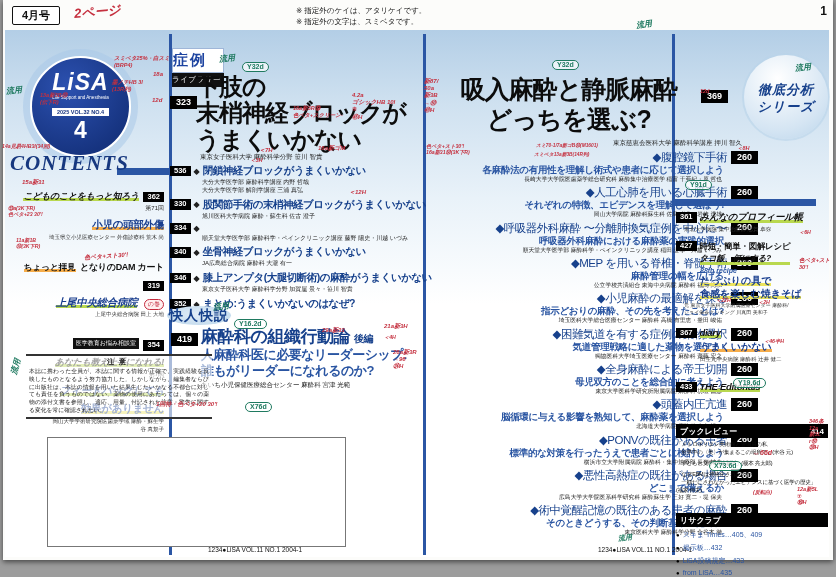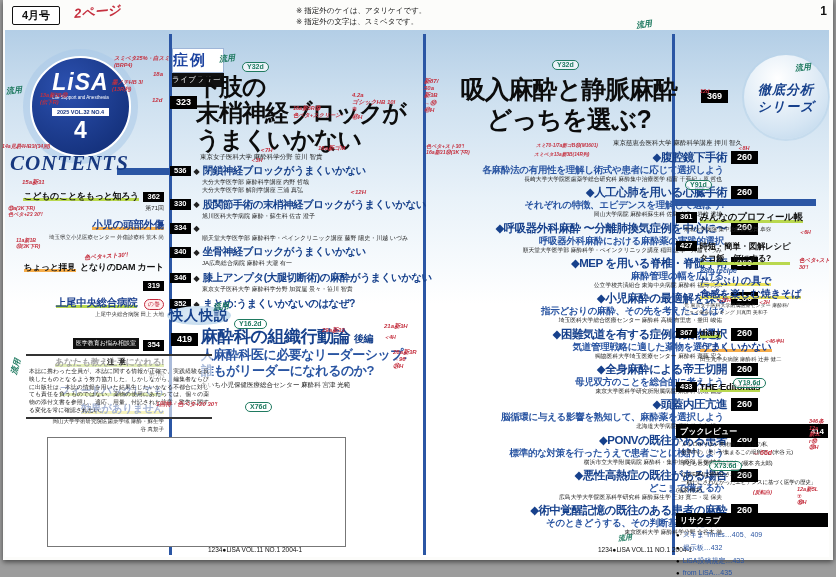--- a/index.html
+++ b/index.html
@@ -28,21 +28,21 @@
   .logo-sub{font-size:4.5px;margin-top:-1px;}
   .logo-vol{display:inline-block;background:#fff;color:#16337f;font-size:5.5px;font-weight:bold;
         padding:1px 5px;margin-top:2px;}
   .logo-issue{font-size:23px;font-weight:bold;line-height:1;margin-top:1px;}
   #contents-label{position:absolute;left:10px;top:151px;font-family:"Liberation Serif","DejaVu Serif",serif;
         font-style:italic;font-weight:bold;font-size:21px;color:#17387f;letter-spacing:1px;}
   
   .pagebox{display:inline-block;background:#000;color:#fff;font-size:7.5px;font-weight:bold;
         padding:1px 4px;line-height:1.1;}
   .pb-lg{font-size:9px;padding:1.5px 6px;}
-  .ul-green{background:linear-gradient(transparent 72%,#b9d84f 72%,#b9d84f 96%,transparent 96%);}
+  .ul-green{background:linear-gradient(transparent 72%,#b9d84f 72%,#b9d84f 96%,transparent 96%);font-style:italic;}
   .ul-orange{background:linear-gradient(transparent 72%,#f6ad4a 72%,#f6ad4a 96%,transparent 96%);}
   .ul-yellow{background:linear-gradient(transparent 72%,#ece45e 72%,#ece45e 96%,transparent 96%);}
   
   #sidebar-left{position:absolute;left:6px;top:185px;width:158px;text-align:right;}
   .sb-title{font-size:9px;font-weight:bold;color:#111;letter-spacing:-0.3px;}
   .sb-ep{font-size:6px;color:#222;margin:1px 0;}
   .sb-topic{font-size:10.5px;font-weight:bold;color:#1a3f8f;letter-spacing:-0.3px;}
   .sb-auth{font-size:5.5px;color:#333;margin-top:1.5px;line-height:1.3;}
   .sb-series-orange{font-size:8.5px;font-weight:bold;color:#111;}
   .sb-series-black{display:inline-block;background:#111;color:#fff;font-size:6px;padding:1px 3px;vertical-align:middle;}
@@ -88,21 +88,21 @@
   #rf-title2{position:absolute;left:436px;top:103px;width:266px;text-align:center;font-size:25px;font-weight:900;
         color:#0c0c0c;letter-spacing:-0.5px;}
   #series-circle{position:absolute;left:744px;top:55px;width:84px;height:84px;border-radius:50%;
         background:radial-gradient(circle at 40% 28%,#ffffff,#d5e5f3 65%,#b9d4ea);box-shadow:0 0 0 2px rgba(185,212,234,.6);
         color:#17418c;font-weight:900;font-size:13px;font-style:italic;text-align:center;padding-top:27px;
         line-height:1.3;letter-spacing:1px;box-sizing:border-box;}
   #rf-author{position:absolute;left:480px;top:139px;width:262px;text-align:right;font-size:6.5px;color:#222;}
   #rf-items{position:absolute;left:436px;top:151px;width:322px;}
   .rf-item{margin-bottom:4px;text-align:right;}
   .rf-row{display:flex;justify-content:flex-end;align-items:center;gap:4px;height:13px;}
-  .rf-title{font-size:11.5px;font-weight:bold;color:#17418c;letter-spacing:-0.5px;white-space:nowrap;}
+  .rf-title{font-size:11.5px;font-weight:normal;color:#17418c;letter-spacing:-0.5px;white-space:nowrap;}
   .rf-sub{font-size:9.5px;font-weight:bold;color:#2a55a2;margin:1px 34px 0 0;line-height:1.05;letter-spacing:-0.3px;}
   .rf-auth{font-size:5.8px;color:#222;margin:1px 36px 0 0;line-height:1.1;}
   
   #rs{position:absolute;left:676px;top:211px;width:152px;}
   .rs-row{display:flex;align-items:center;gap:3px;}
   .rs-title{font-size:9.5px;font-weight:bold;color:#111;letter-spacing:-0.3px;white-space:nowrap;}
   .rs-auth{font-size:5.5px;color:#333;margin:2px 0 0 8px;line-height:1.3;}
   .rs-topic{font-size:10px;font-weight:bold;color:#1a3f8f;margin:2px 0 0 24px;}
   .recipe-no{font-size:7px;font-style:italic;color:#2a55a2;margin:2px 0 0 24px;font-weight:bold;}
   .recipe-title{font-size:10px;font-weight:bold;color:#1a3f8f;margin:1px 0 0 24px;line-height:1.25;}

